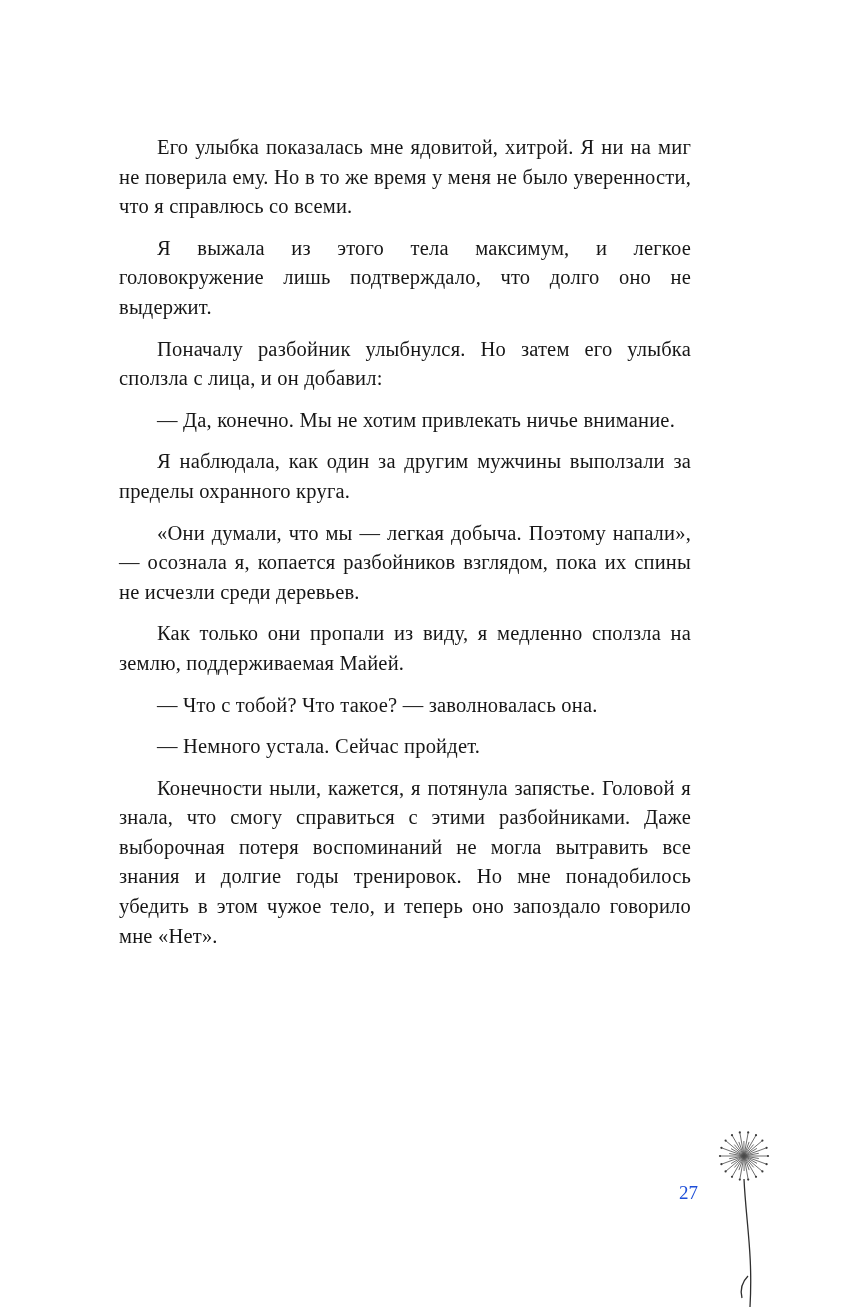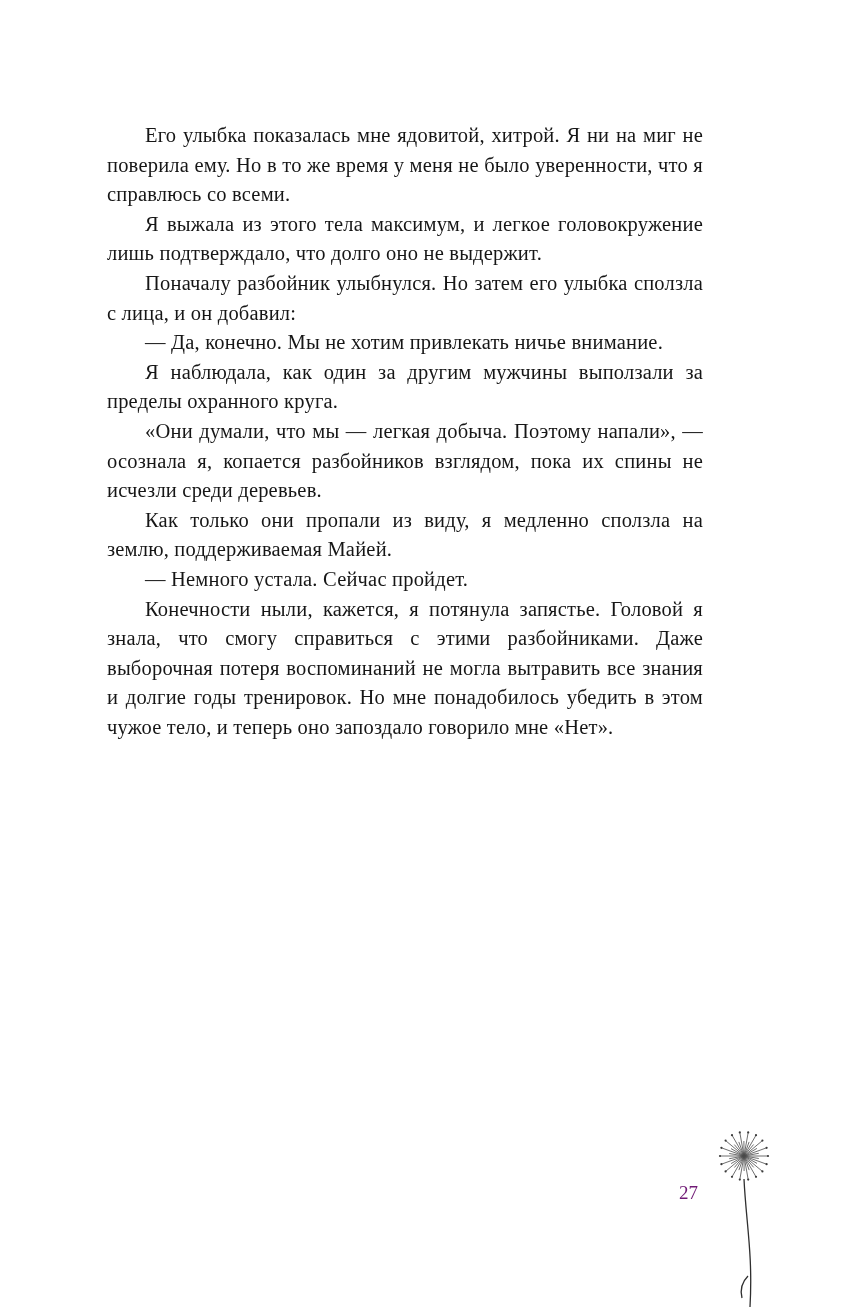--- a/index.html
+++ b/index.html
@@ -21,30 +21,30 @@
     position: absolute;
     left: 107px;
     top: 121px;
     width: 596px;
     text-align: justify;
     font-size: 20.5px;
     line-height: 29.6px;
     letter-spacing: 0.2px;
   }
   .text-block p {
-    margin: 0;
+    margin: 12px;
     padding: 0;
     text-indent: 38px;
   }
   .page-number {
     position: absolute;
     left: 679px;
     top: 1182px;
     font-size: 19px;
-    color: #701a75;
+    color: #1d4ed8;
   }
   .dandelion {
     position: absolute;
     left: 712px;
     top: 1126px;
     width: 64px;
     height: 184px;
   }
   .dandelion svg { display: block; }
   .dandelion .rays line { stroke: #4a4a4a; stroke-width: 0.8; }
@@ -57,20 +57,21 @@
 <div class="book-page">
 
   <div class="text-block">
     <p>Его улыбка показалась мне ядовитой, хитрой. Я ни на миг не поверила ему. Но в то же время у меня не было уверенности, что я справлюсь со всеми.</p>
     <p>Я выжала из этого тела максимум, и легкое головокружение лишь подтверждало, что долго оно не выдержит.</p>
     <p>Поначалу разбойник улыбнулся. Но затем его улыбка сползла с лица, и он добавил:</p>
     <p>— Да, конечно. Мы не хотим привлекать ничье внимание.</p>
     <p>Я наблюдала, как один за другим мужчины выползали за пределы охранного круга.</p>
     <p>«Они думали, что мы — легкая добыча. Поэтому напали», — осознала я, копается разбойников взглядом, пока их спины не исчезли среди деревьев.</p>
     <p>Как только они пропали из виду, я медленно сползла на землю, поддерживаемая Майей.</p>
+    <p>— Что с тобой? Что такое? — заволновалась она.</p>
     <p>— Немного устала. Сейчас пройдет.</p>
     <p>Конечности ныли, кажется, я потянула запястье. Головой я знала, что смогу справиться с этими разбойниками. Даже выборочная потеря воспоминаний не могла вытравить все знания и долгие годы тренировок. Но мне понадобилось убедить в этом чужое тело, и теперь оно запоздало говорило мне «Нет».</p>
   </div>
 
   <div class="page-number">27</div>
 
   <div class="dandelion">
     <svg viewBox="0 0 64 184" width="64" height="184" aria-hidden="true">
       <g class="rays">
           <line x1="32" y1="30" x2="56.0" y2="30.0"></line>

